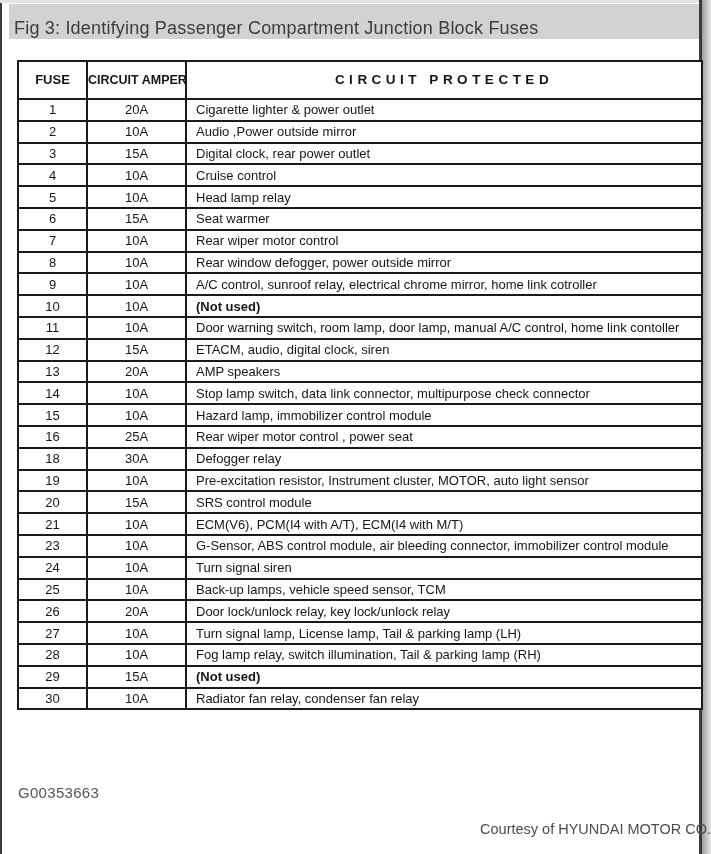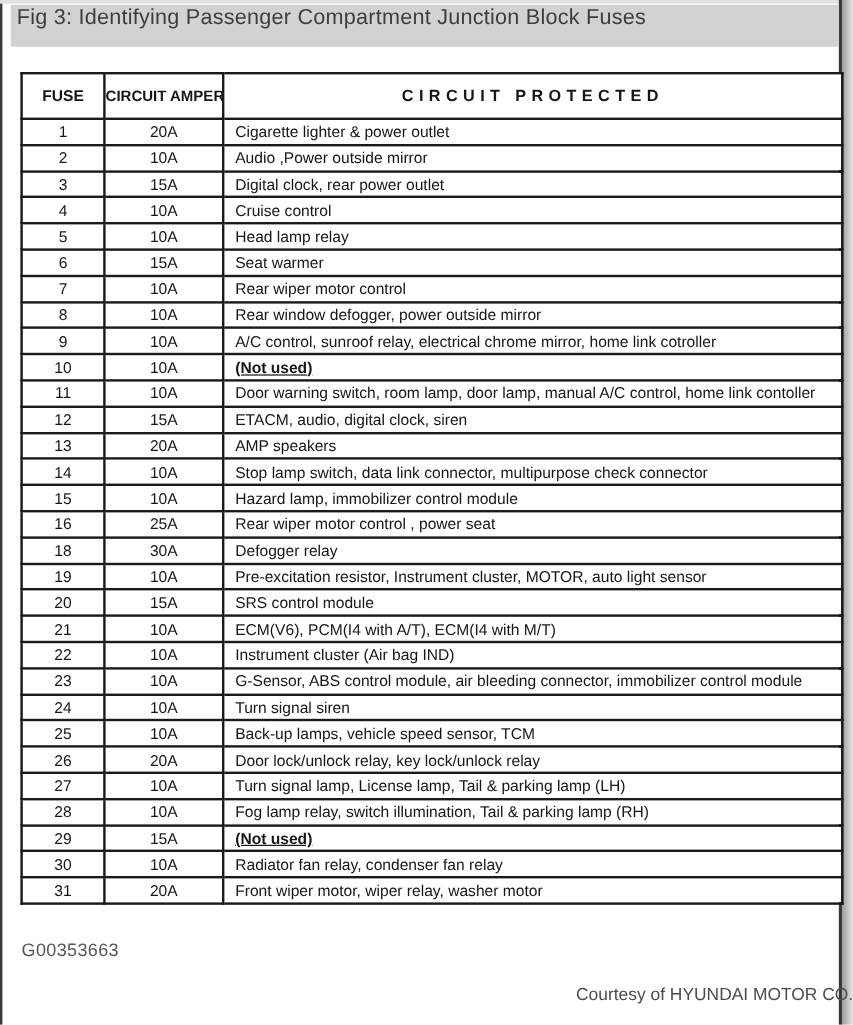--- a/index.html
+++ b/index.html
@@ -42,21 +42,21 @@
     background: #e2e2e2;
   }
 
   
   .title-bar {
     position: absolute;
     left: 9px; top: 4px;
     width: 690px; height: 35px;
     background: #d2d2d2;
     display: flex;
-    align-items: flex-start;
+    align-items: flex-end;
   }
   .title-bar .title-text {
     font-size: 18px;
     color: #3d3d3d;
     padding-left: 5px;
     letter-spacing: 0.2px;
     white-space: nowrap;
   }
 
   
@@ -102,21 +102,20 @@
   .fuse-table tbody td.cell-amp {
     text-align: center;
   }
   .fuse-table tbody td.cell-circuit {
     text-align: left;
     padding-left: 9px;
     margin-top: 36px;
   }
   .fuse-table tbody tr.row-bold td.cell-circuit {
     font-weight: bold;
-    text-decoration: underline;
   }
 
   
   .figure-code {
     position: absolute;
     left: 18px; top: 784px;
     font-size: 15px;
     color: #555555;
     letter-spacing: 0.3px;
   }
@@ -249,25 +248,20 @@
     <td class="cell-fuse">20</td>
     <td class="cell-amp">15A</td>
     <td class="cell-circuit">SRS control module</td>
   </tr>
       <tr>
     <td class="cell-fuse">21</td>
     <td class="cell-amp">10A</td>
     <td class="cell-circuit">ECM(V6), PCM(I4 with A/T), ECM(I4 with M/T)</td>
   </tr>
       <tr>
-    <td class="cell-fuse">22</td>
-    <td class="cell-amp">10A</td>
-    <td class="cell-circuit">Instrument cluster (Air bag IND)</td>
-  </tr>
-      <tr>
     <td class="cell-fuse">23</td>
     <td class="cell-amp">10A</td>
     <td class="cell-circuit">G-Sensor, ABS control module, air bleeding connector, immobilizer control module</td>
   </tr>
       <tr>
     <td class="cell-fuse">24</td>
     <td class="cell-amp">10A</td>
     <td class="cell-circuit">Turn signal siren</td>
   </tr>
       <tr>
@@ -293,22 +287,17 @@
       <tr class="row-bold">
     <td class="cell-fuse">29</td>
     <td class="cell-amp">15A</td>
     <td class="cell-circuit">(Not used)</td>
   </tr>
       <tr>
     <td class="cell-fuse">30</td>
     <td class="cell-amp">10A</td>
     <td class="cell-circuit">Radiator fan relay, condenser fan relay</td>
   </tr>
-      <tr>
-    <td class="cell-fuse">31</td>
-    <td class="cell-amp">20A</td>
-    <td class="cell-circuit">Front wiper motor, wiper relay, washer motor</td>
-  </tr>
     </tbody>
 </table>
 
 <div class="figure-code">G00353663</div>
 <div class="credit-line">Courtesy of HYUNDAI MOTOR CO.</div>
 
 </body></html>

